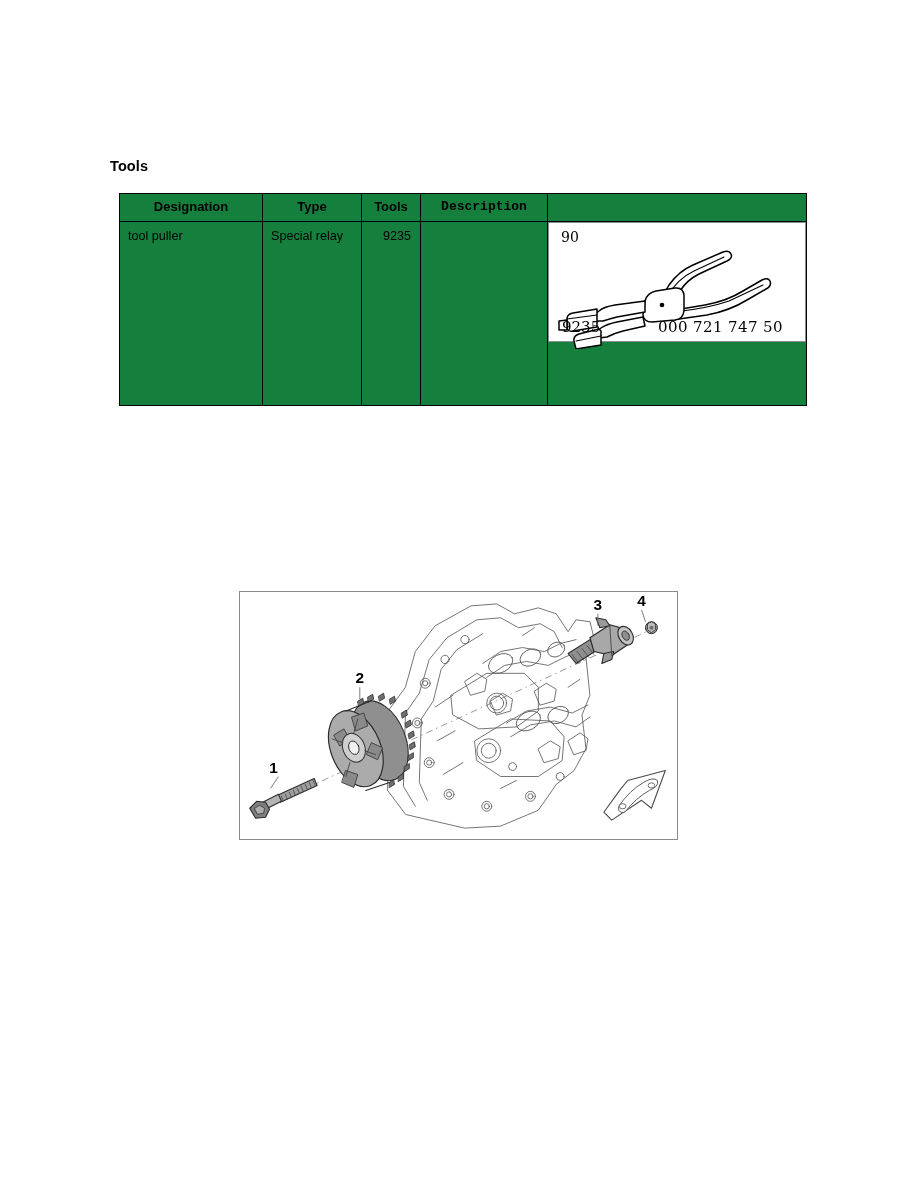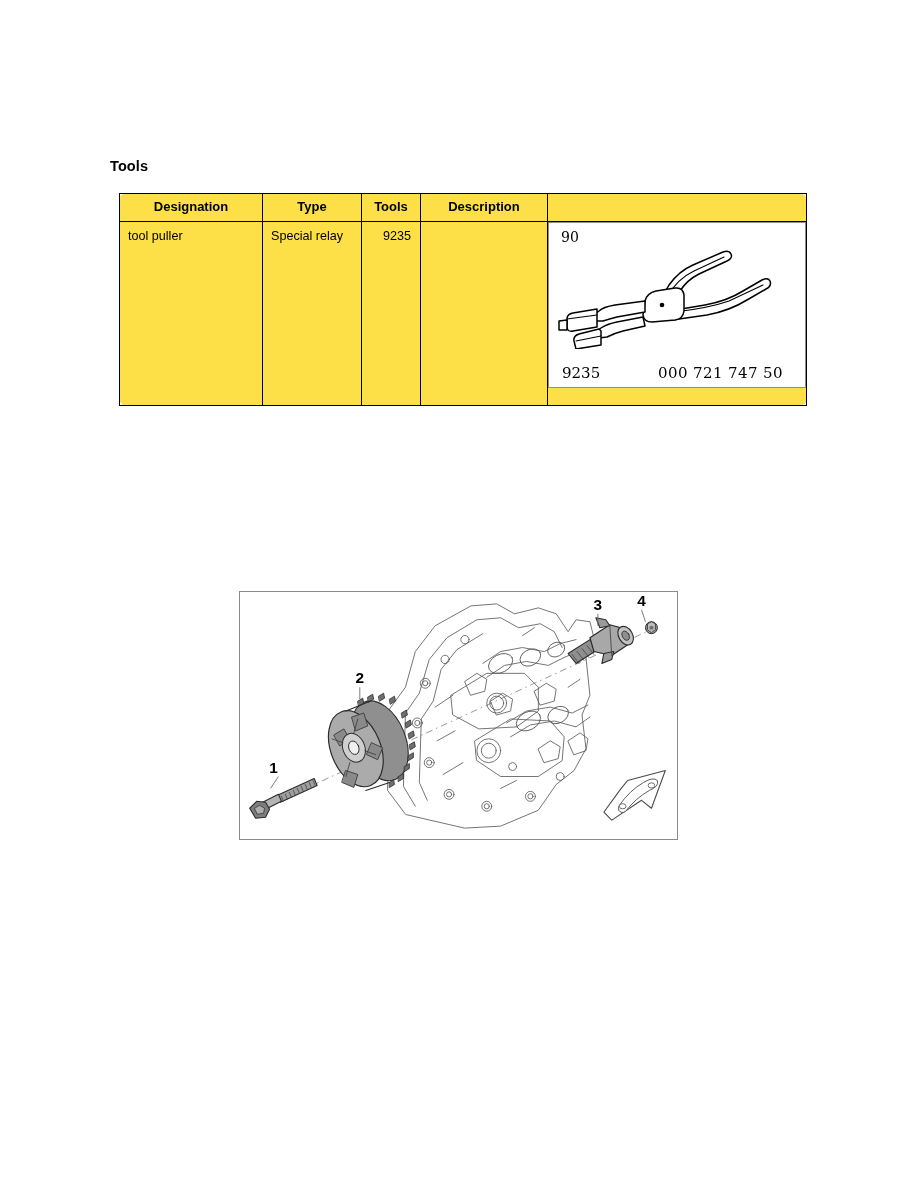--- a/index.html
+++ b/index.html
@@ -29,63 +29,62 @@
   }
 
   
   .tools-table {
     position: absolute;
     left: 119px;
     top: 193px;
     width: 682px;
     border-collapse: collapse;
     table-layout: fixed;
-    background: #fde047;
-    border-radius: 8px;
+    background: #15803d;
   }
   .tools-table th,
   .tools-table td {
     border: 1.6px solid #000000;
     padding: 0;
     vertical-align: top;
     font-size: 12.6px;
     line-height: 1.25;
   }
   .tools-table th {
     text-align: center;
     font-weight: bold;
     height: 27px;
     vertical-align: middle;
     font-size: 13px;
   }
   .col-designation { width: 142px; }
   .col-type        { width: 98px; }
   .col-number      { width: 58px; }
-  .col-description { width: 126px; }
+  .col-description { width: 126px; font-family: Liberation Mono, monospace; }
   .col-image       { width: 258px; }
 
   .tools-table tbody td {
     height: 183px;
   }
   .cell-pad {
     padding: 7px 8px 0 8px;
   }
   .cell-pad.num {
     text-align: right;
     padding-right: 9px;
   }
 
   
   .tool-figure-cell {
     padding: 8px 9px 8px 9px;
   }
   .tool-figure {
     position: relative;
     width: 100%;
-    height: 166px;
+    height: 120px;
     border: 1.1px solid #8d8d8d;
     box-sizing: border-box;
     background: #ffffff;
   }
   .tool-figure-index {
     position: absolute;
     left: 12px;
     top: 7px;
     font-family: "DejaVu Serif", serif;
     font-size: 14px;

